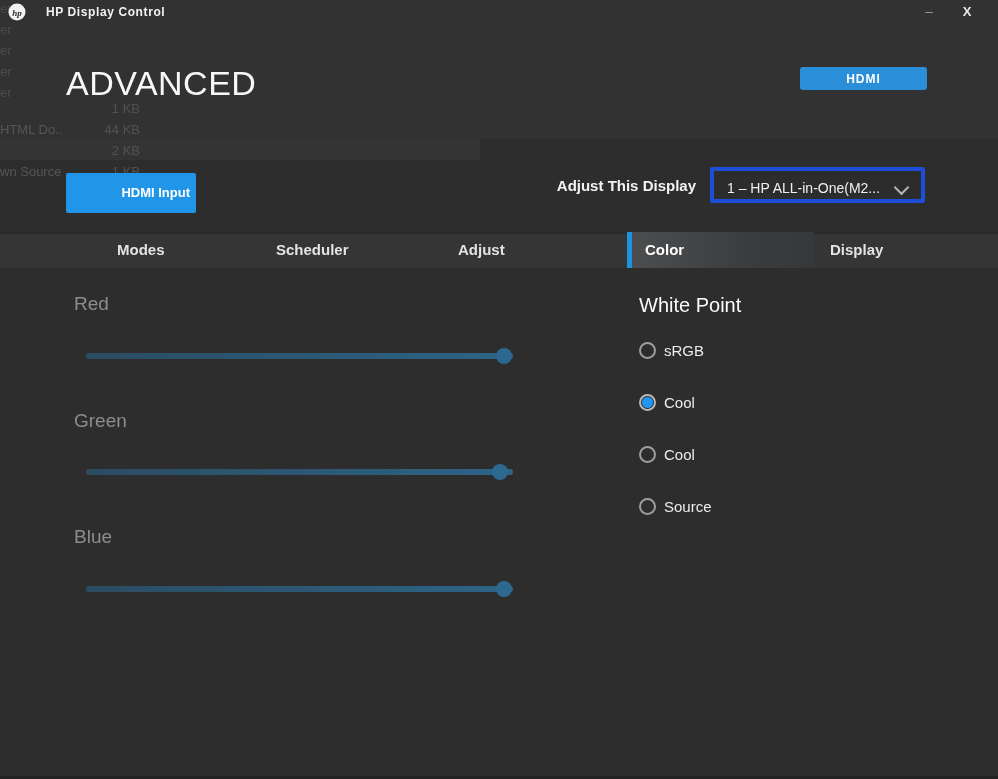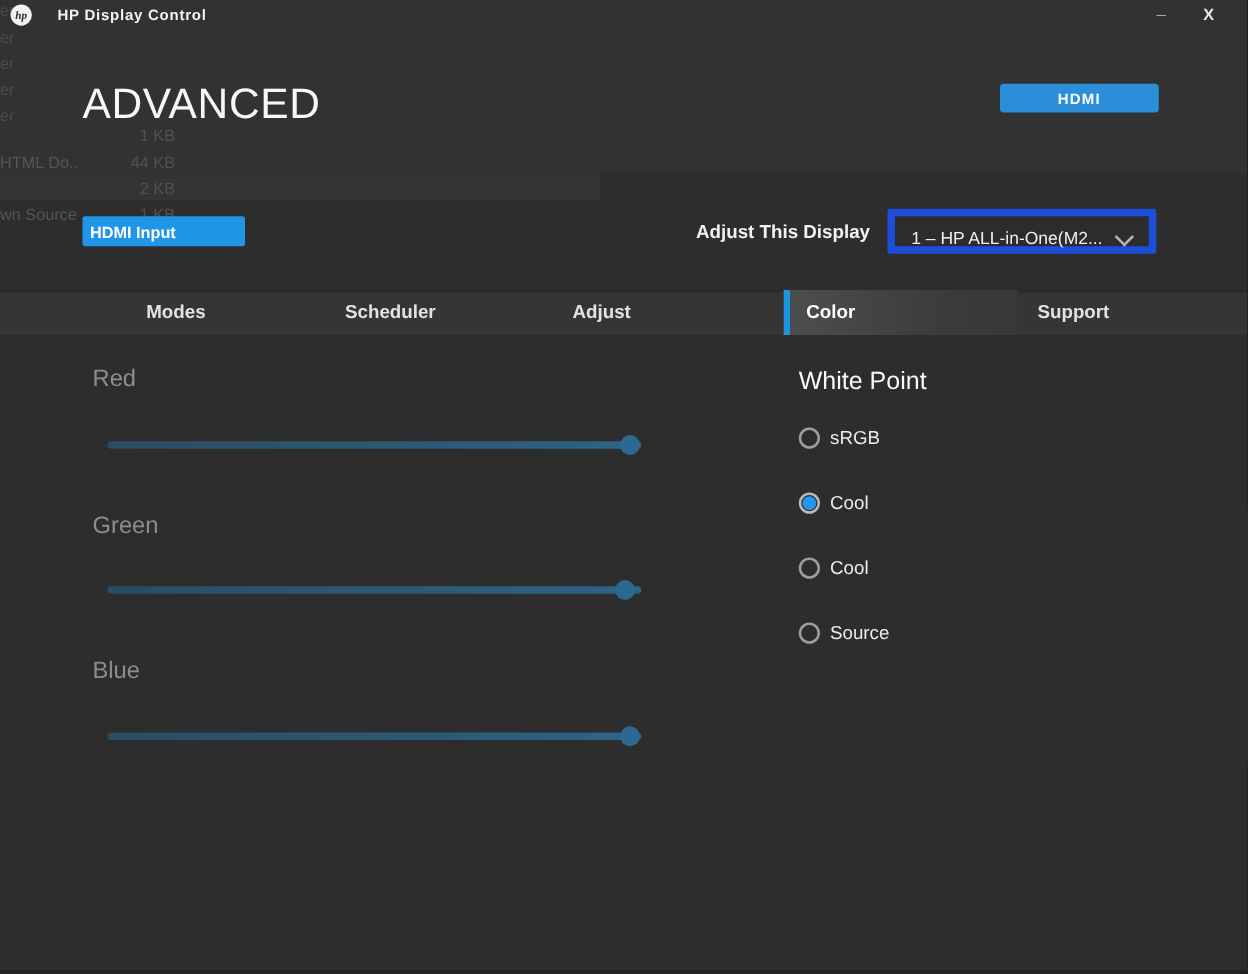--- a/index.html
+++ b/index.html
@@ -29,25 +29,25 @@
   .win-btn{position:absolute;top:0;width:28px;height:24px;color:#e8e8e8;font-size:13px;text-align:center;cursor:pointer;}
   .btn-min{left:915px;line-height:14px;font-weight:bold;}
   .btn-close{left:953px;line-height:24px;font-weight:bold;}
 
   
   .page-title{position:absolute;left:66px;top:64px;font-size:34px;font-weight:400;color:#f7f7f7;letter-spacing:.5px;}
   .basic-btn{position:absolute;left:800px;top:67px;width:127px;height:23px;background:#2a8fd8;border:none;border-radius:3px;
     color:#fff;font-size:12px;font-weight:bold;letter-spacing:1px;font-family:inherit;cursor:pointer;line-height:23px;text-align:center;}
 
   
-  .hdmi-btn{position:absolute;left:66px;top:173px;width:130px;height:24px;background:#2196e8;border:none;border-radius:2px;
-    color:#fff;font-size:13px;font-weight:bold;font-family:inherit;cursor:pointer;line-height:24px;text-align:left;}
+  .hdmi-btn{position:absolute;left:66px;top:173px;width:130px;height:40px;background:#2196e8;border:none;border-radius:2px;
+    color:#fff;font-size:13px;font-weight:bold;font-family:inherit;cursor:pointer;line-height:24px;text-align:right;}
   .adjust-label{position:absolute;left:460px;top:177px;width:236px;text-align:right;font-size:15px;font-weight:bold;color:#f2f2f2;}
   .display-select{position:absolute;left:710px;top:167px;width:215px;height:36px;box-sizing:border-box;
-    border:6px solid #1d4ed8;border-radius:2px;background:#2c2c2c;cursor:pointer;}
+    border:4px solid #1d4ed8;border-radius:2px;background:#2c2c2c;cursor:pointer;}
   .display-select .val{position:absolute;left:13px;top:9px;font-size:14px;color:#f0f0f0;white-space:nowrap;max-width:165px;overflow:hidden;}
   .chev{position:absolute;right:14px;top:11px;width:9px;height:9px;border-right:2px solid #b5b5b5;border-bottom:2px solid #b5b5b5;transform:rotate(45deg);}
 
   
   .tab-highlight{position:absolute;left:627px;top:232px;width:187px;height:36px;
     background:linear-gradient(90deg,#4c4e50 0%,#3a3b3d 70%,#373839 100%);}
   .tab-highlight .bar{position:absolute;left:0;top:0;width:5px;height:36px;}
   .tab{position:absolute;top:232px;height:36px;line-height:36px;font-size:15px;font-weight:600;color:#e3e3e3;cursor:pointer;white-space:nowrap;}
   .tab.selected{color:#fff;}
   .t0{left:90px;margin-left:27px;} .t1{left:276px;} .t2{left:458px;} .t3{left:645px;} .t4{left:830px;}
@@ -109,21 +109,21 @@
   </div>
 
   <div class="tabbar-bg"></div>
   <div class="tab-highlight">
     <div class="bar" style="background: rgb(27, 149, 224);"></div>
   </div>
   <div class="tab t0">Modes</div>
   <div class="tab t1">Scheduler</div>
   <div class="tab t2">Adjust</div>
   <div class="tab t3 selected">Color</div>
-  <div class="tab t4">Support</div>
+  <div class="tab t4">Display</div>
 
   <div class="slider-label" style="top:293px">Red</div>
   <div class="slider" style="top:347px">
     <div class="track"></div>
     <div class="thumb" style="left: 98%;"></div>
   </div>
 
   <div class="slider-label" style="top:410px">Green</div>
   <div class="slider" style="top:463px">
     <div class="track"></div>

